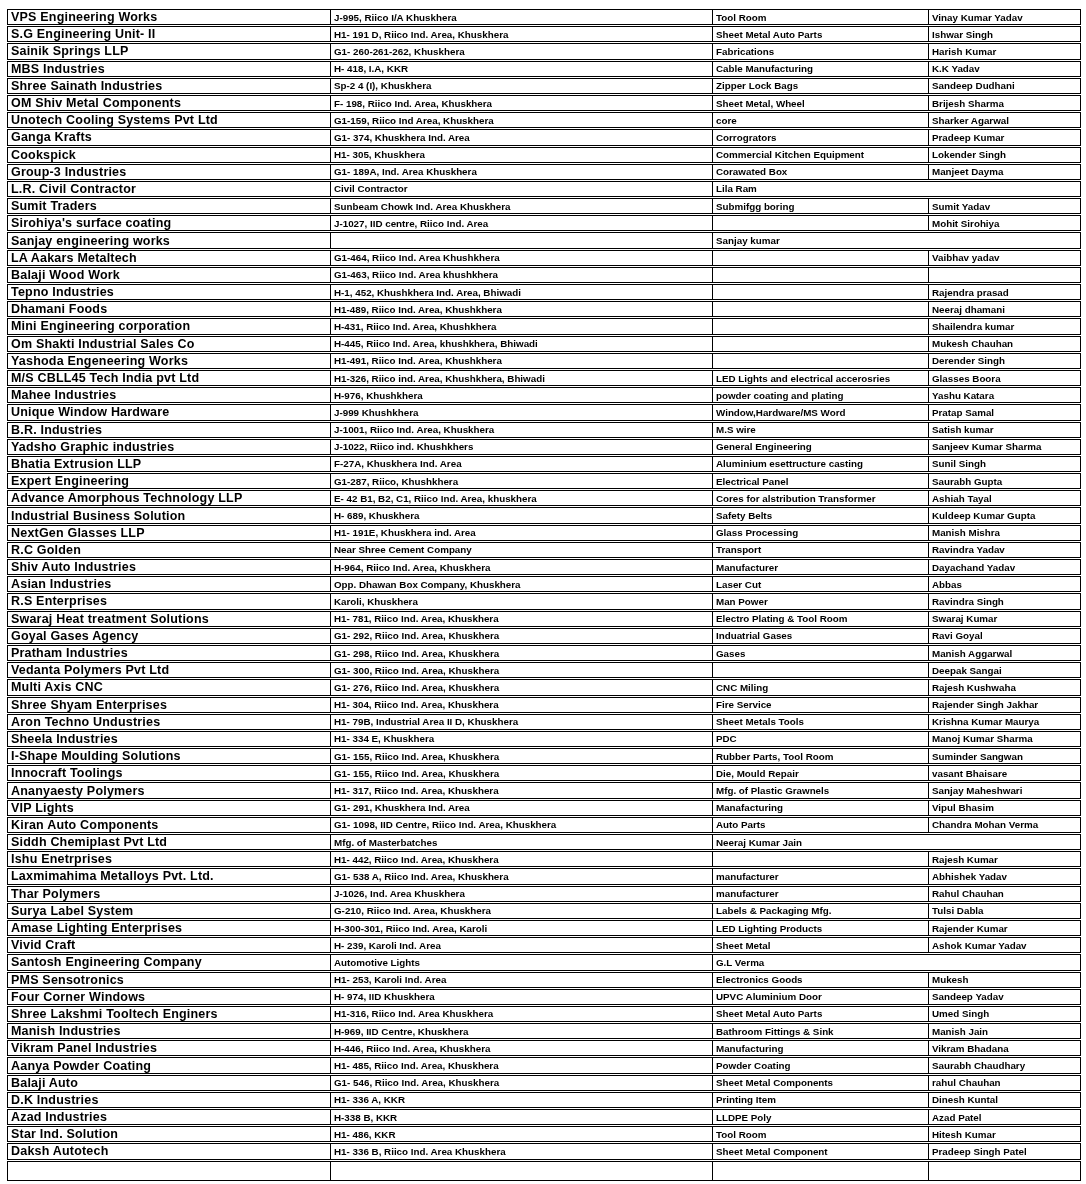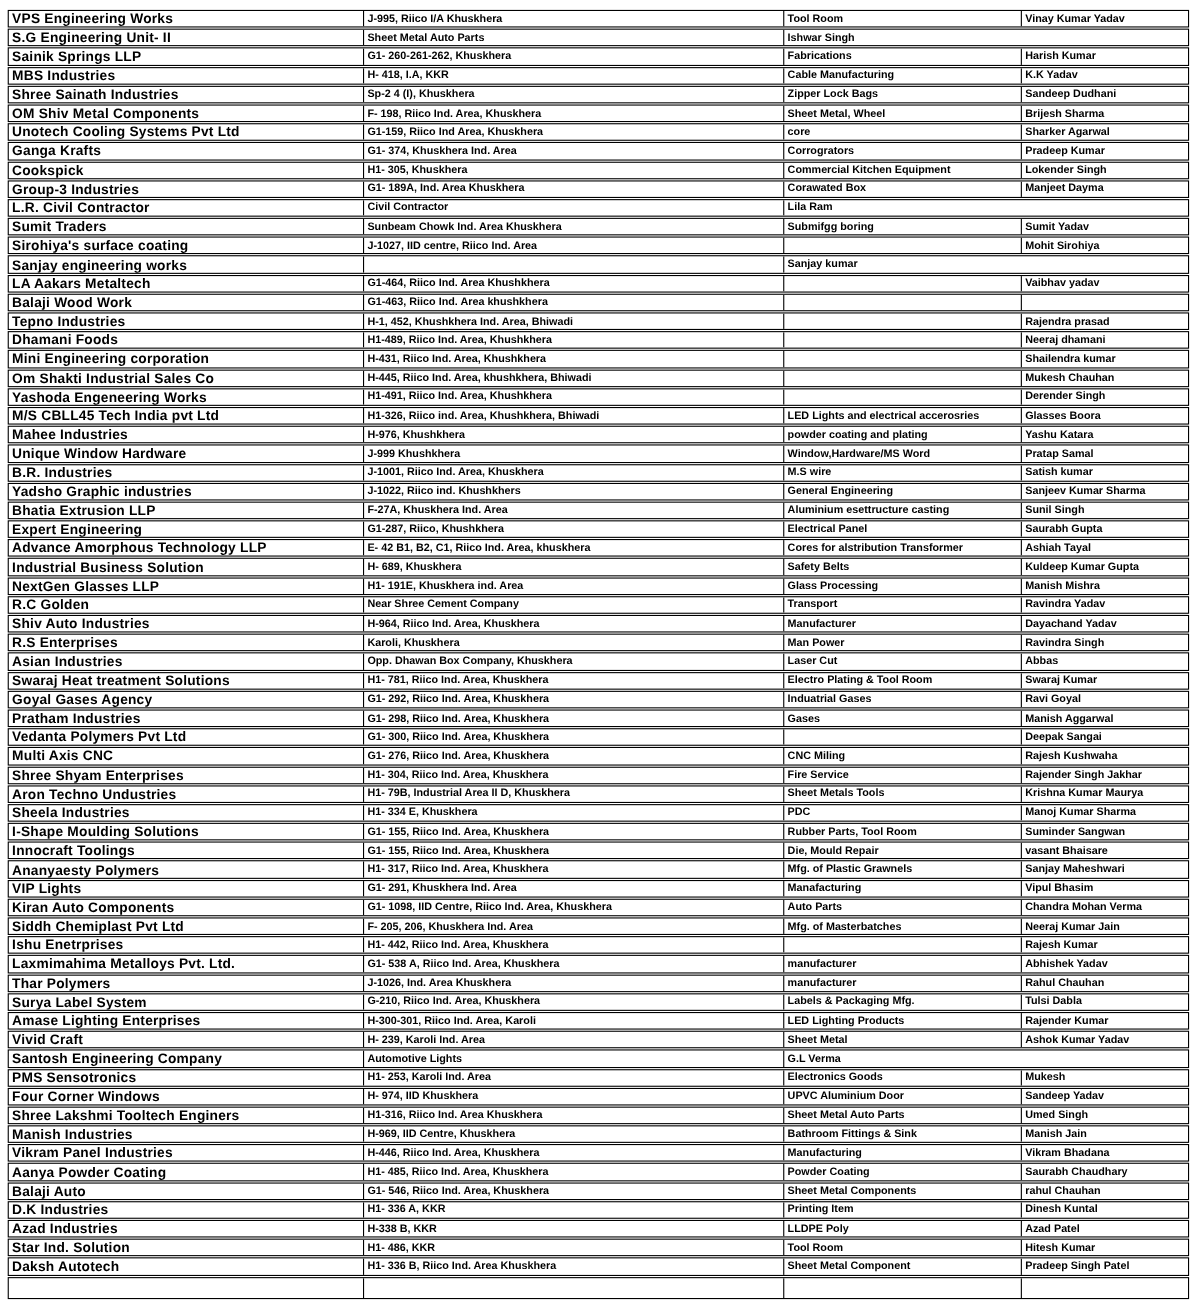--- a/index.html
+++ b/index.html
@@ -57,20 +57,21 @@
 
 <div id="sheet">
     <div class="row">
       <div class="cell company">VPS Engineering Works</div>
       <div class="cell address">J-995, Riico I/A Khuskhera</div>
       <div class="cell products">Tool Room</div>
       <div class="cell contact">Vinay Kumar Yadav</div>
     </div>
     <div class="row">
       <div class="cell company">S.G Engineering Unit- II</div>
+      <div class="cell address">H1- 191 D, Riico Ind. Area, Khuskhera</div>
       <div class="cell products">Sheet Metal Auto Parts</div>
       <div class="cell contact">Ishwar Singh</div>
     </div>
     <div class="row">
       <div class="cell company">Sainik Springs LLP</div>
       <div class="cell address">G1- 260-261-262, Khuskhera</div>
       <div class="cell products">Fabrications</div>
       <div class="cell contact">Harish Kumar</div>
     </div>
     <div class="row">
@@ -245,32 +246,32 @@
       <div class="cell products">Transport</div>
       <div class="cell contact">Ravindra Yadav</div>
     </div>
     <div class="row">
       <div class="cell company">Shiv Auto Industries</div>
       <div class="cell address">H-964, Riico Ind. Area, Khuskhera</div>
       <div class="cell products">Manufacturer</div>
       <div class="cell contact">Dayachand Yadav</div>
     </div>
     <div class="row">
+      <div class="cell company">Asian Industries</div>
+      <div class="cell address">Opp. Dhawan Box Company, Khuskhera</div>
+      <div class="cell products">Laser Cut</div>
+      <div class="cell contact">Abbas</div>
+    </div>
+    <div class="row">
       <div class="cell company">R.S Enterprises</div>
       <div class="cell address">Karoli, Khuskhera</div>
       <div class="cell products">Man Power</div>
       <div class="cell contact">Ravindra Singh</div>
     </div>
     <div class="row">
-      <div class="cell company">Asian Industries</div>
-      <div class="cell address">Opp. Dhawan Box Company, Khuskhera</div>
-      <div class="cell products">Laser Cut</div>
-      <div class="cell contact">Abbas</div>
-    </div>
-    <div class="row">
       <div class="cell company">Swaraj Heat treatment Solutions</div>
       <div class="cell address">H1- 781, Riico Ind. Area, Khuskhera</div>
       <div class="cell products">Electro Plating &amp; Tool Room</div>
       <div class="cell contact">Swaraj Kumar</div>
     </div>
     <div class="row">
       <div class="cell company">Goyal Gases Agency</div>
       <div class="cell address">G1- 292, Riico Ind. Area, Khuskhera</div>
       <div class="cell products">Induatrial Gases</div>
       <div class="cell contact">Ravi Goyal</div>
@@ -336,21 +337,20 @@
       <div class="cell contact">Vipul Bhasim</div>
     </div>
     <div class="row">
       <div class="cell company">Kiran Auto Components</div>
       <div class="cell address">G1- 1098, IID Centre, Riico Ind. Area, Khuskhera</div>
       <div class="cell products">Auto Parts</div>
       <div class="cell contact">Chandra Mohan Verma</div>
     </div>
     <div class="row">
       <div class="cell company">Siddh Chemiplast Pvt Ltd</div>
-      <div class="cell address">F- 205, 206, Khuskhera Ind. Area</div>
       <div class="cell products">Mfg. of Masterbatches</div>
       <div class="cell contact">Neeraj Kumar Jain</div>
     </div>
     <div class="row">
       <div class="cell company">Ishu Enetrprises</div>
       <div class="cell address">H1- 442, Riico Ind. Area, Khuskhera</div>
       <div class="cell products"></div>
       <div class="cell contact">Rajesh Kumar</div>
     </div>
     <div class="row">

